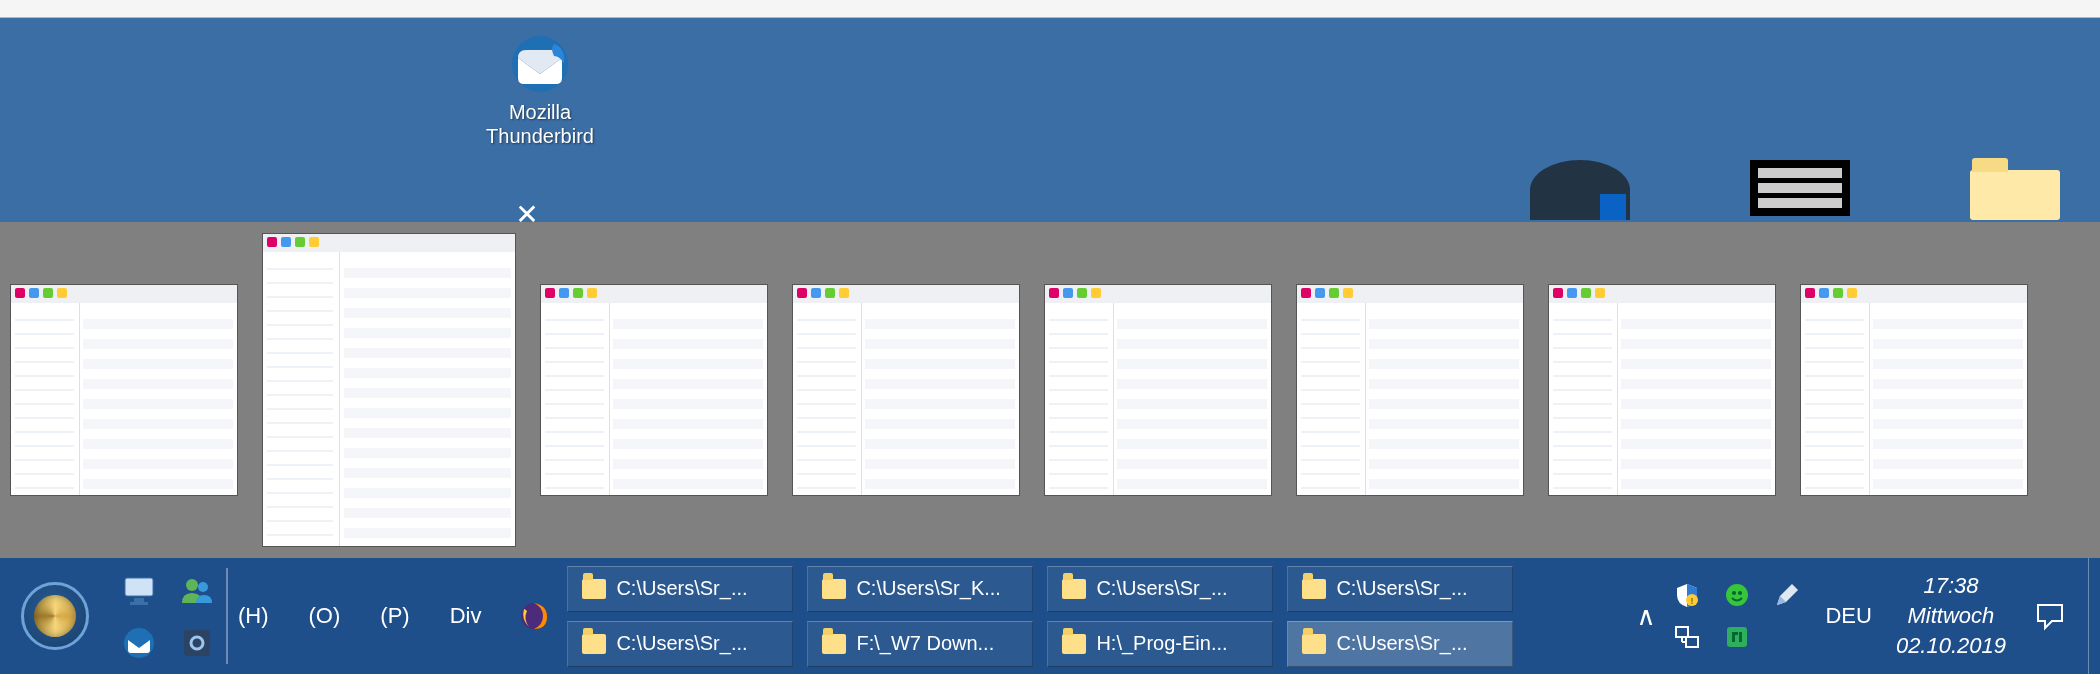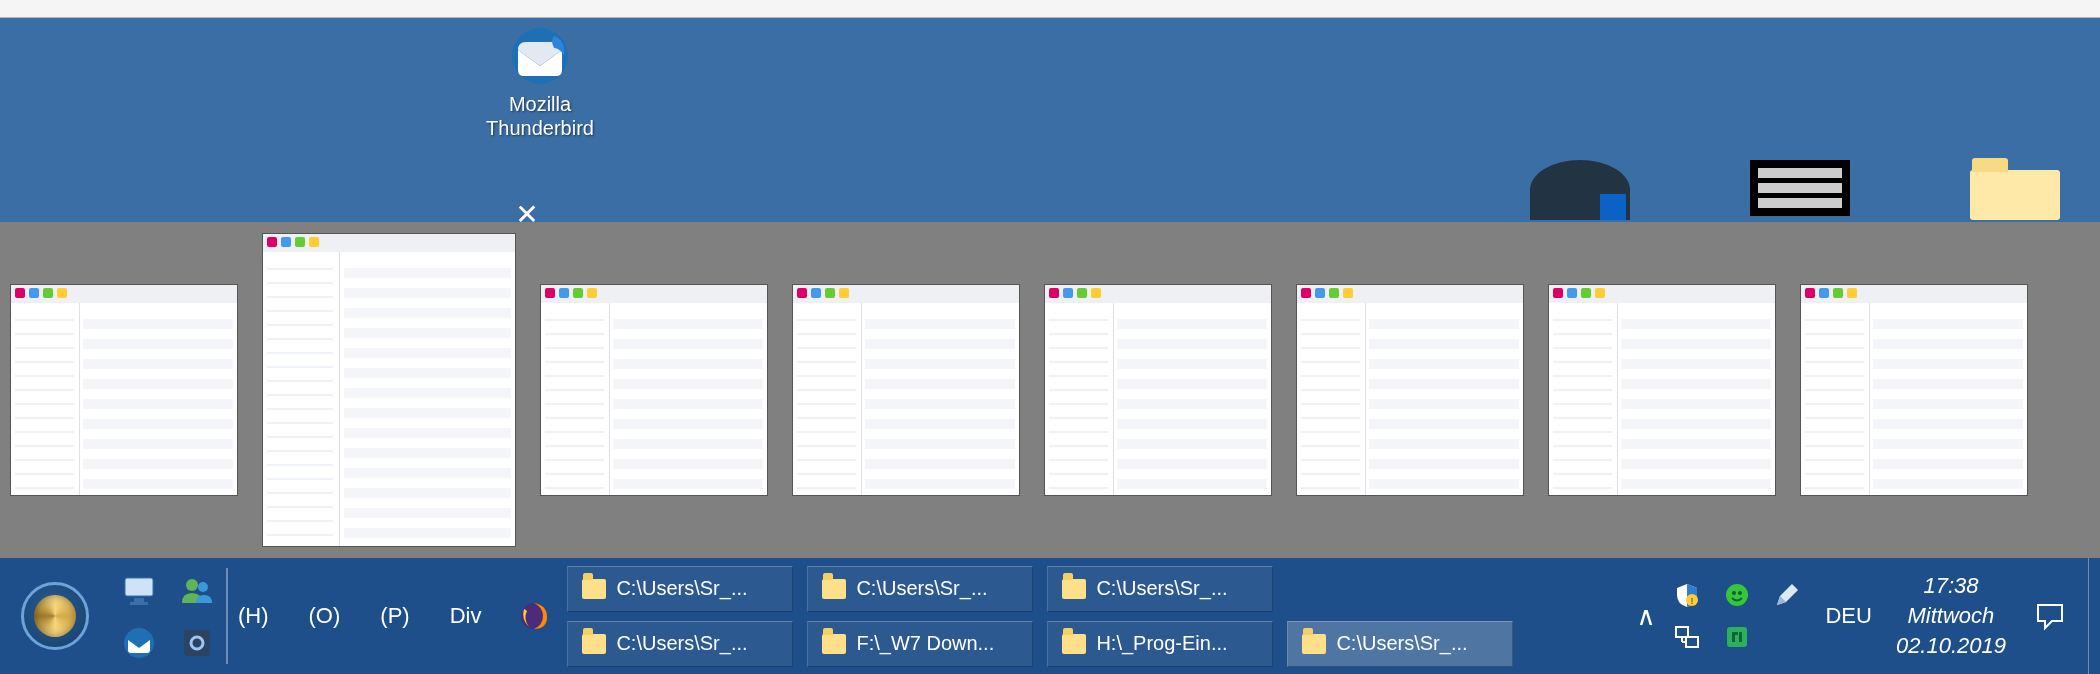--- a/index.html
+++ b/index.html
@@ -13,21 +13,21 @@
   }
   
   .topbar {
     position: absolute; top: 0; left: 0; right: 0; height: 18px;
     background: #f5f5f5;
     border-bottom: 1px solid #b7b7b7;
   }
   
   .desktop-icon {
     position: absolute;
-    top: 24px; left: 470px;
+    top: 32px; left: 470px;
     width: 140px;
     text-align: center;
     cursor: pointer;
   }
   .desktop-icon .icon-img {
     width: 64px; height: 64px; margin: 0 auto 4px auto;
     display: flex; align-items: center; justify-content: center;
   }
   .desktop-icon .label {
     color: #fff; font-size: 20px;
@@ -367,20 +367,24 @@
           </svg>
         </div>
       </div>
   </div>
 
   <div class="tasks-area">
     <div class="task-row" id="tasks-top">
         <div class="task-btn">
           <div class="folder-icn"></div>
           <span>C:\Users\Sr_...</span>
+        </div>
+        <div class="task-btn">
+          <div class="folder-icn"></div>
+          <span>C:\Users\Sr_K...</span>
         </div>
         <div class="task-btn">
           <div class="folder-icn"></div>
           <span>C:\Users\Sr_...</span>
         </div>
         <div class="task-btn">
           <div class="folder-icn"></div>
           <span>C:\Users\Sr_...</span>
         </div>
       </div>

